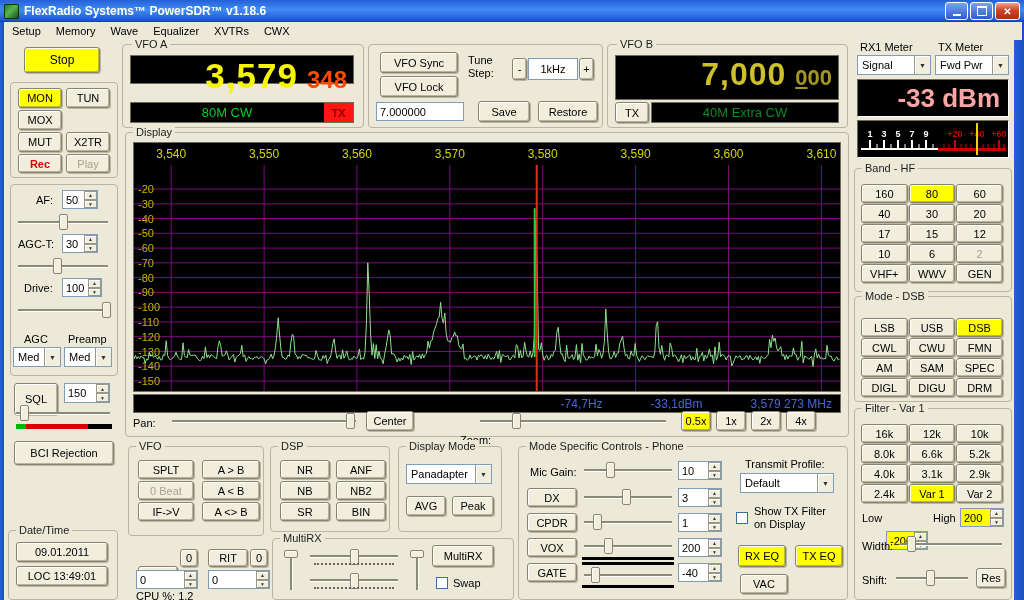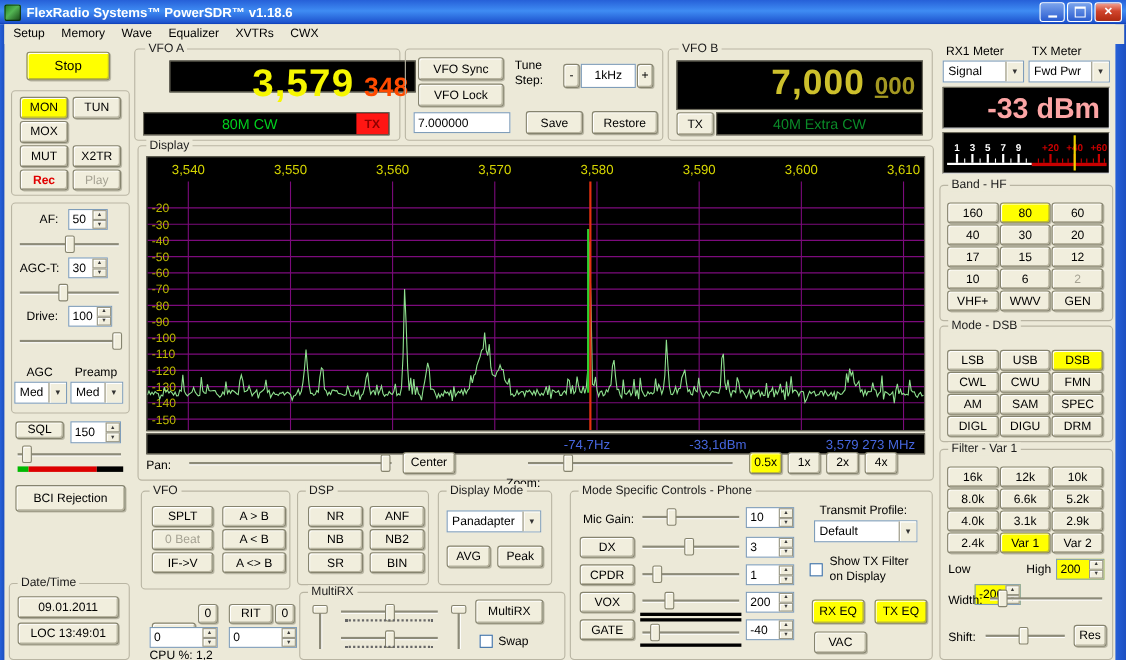--- a/index.html
+++ b/index.html
@@ -62,21 +62,21 @@
   .blackbox{background:#000;border:1px solid #6d6b5c;box-sizing:border-box;}
   .inset{border-top:1px solid #6d6b5c;border-left:1px solid #6d6b5c;border-bottom:1px solid #fff;border-right:1px solid #fff;}
   #vfoa-display,#vfob-display{display:flex;align-items:baseline;justify-content:flex-end;padding-right:6px;}
   .vfreq-main-a{font-size:35px;font-weight:bold;color:#f6f600;letter-spacing:1px;}
   .vfreq-sub-a{font-size:24px;font-weight:bold;color:#ff4b00;margin-left:9px;}
   .vfreq-main-b{font-size:32px;font-weight:bold;color:#cdc02c;letter-spacing:1px;}
   .vfreq-sub-b{font-size:22px;font-weight:bold;color:#a49822;margin-left:9px;display:inline-block;}
   .vfreq-sub-b::first-letter{text-decoration:underline;}
   .bandbar-text{display:flex;align-items:center;justify-content:center;font-size:13px;}
   #reading{display:flex;align-items:center;justify-content:flex-end;padding-right:8px;font-size:26px;font-weight:bold;color:#fca5a5;}
-  #specstatus{display:flex;align-items:center;justify-content:flex-end;gap:72px;padding-right:8px;
+  #specstatus{display:flex;align-items:center;justify-content:flex-end;gap:48px;padding-right:8px;
     color:#4666de;font-size:12px;}
   
   .ggrid{position:absolute;display:grid;gap:1px;}
   .ggrid .btn{position:static;height:19px;}
   #zoom-btns{position:absolute;display:flex;gap:5px;}
   #zoom-btns .btn{position:static;height:20px;min-width:30px;padding:0 3px;}
   .colseg{position:absolute;height:5px;}
 </style>
 </head>
 <body>
@@ -157,21 +157,21 @@
   <span class="lbl" style="left:68px;top:333px;">Preamp</span>
   <div class="p dropdown" style="left:13px;top:347px;width:48px;height:20px;">
       <span>Med</span>
       <span class="ddarrow"></span>
     </div>
   <div class="p dropdown" style="left:64px;top:347px;width:48px;height:20px;">
       <span>Med</span>
       <span class="ddarrow"></span>
     </div>
 
-  <div class="p btn" style="left:14px;top:383px;width:44px;height:16px;">SQL</div>
+  <div class="p btn" style="left:14px;top:383px;width:44px;height:32px;">SQL</div>
   <div class="p sunk" style="left:64px;top:383px;width:46px;height:20px;">
       <span>150</span>
       <span class="spin">
         <i class="up"></i>
         <i class="dn"></i>
       </span>
     </div>
   <div class="hslider" style="left:14px;top:404px;width:98px;height:18px;">
       <div class="track"></div>
       <div class="thumb" style="left:10%;"></div>
@@ -182,21 +182,21 @@
 
   <div class="p btn" style="left:14px;top:441px;width:100px;height:24px;">BCI Rejection</div>
 
   <div class="p gbx" style="left:8px;top:530px;width:108px;height:68px;"></div>
   <span class="gbt" style="left:16px;top:524px;">Date/Time</span>
   <div class="p btn" style="left:16px;top:542px;width:92px;height:20px;">09.01.2011</div>
   <div class="p btn" style="left:16px;top:566px;width:92px;height:20px;">LOC 13:49:01</div>
 
   <div class="p gbx" style="left:122px;top:44px;width:240px;height:82px;"></div>
   <span class="gbt" style="left:132px;top:38px;">VFO A</span>
-  <div id="vfoa-display" class="p blackbox" style="left:130px;top:55px;width:224px;height:29px;margin-left:24px;">
+  <div id="vfoa-display" class="p blackbox" style="left:130px;top:55px;width:224px;height:29px;">
     <span class="vfreq-main-a">3,579</span>
     <span class="vfreq-sub-a">348</span>
   </div>
   <div class="p blackbox bandbar-text" style="left:130px;top:102px;width:224px;height:21px;color:#00cf1d;padding-right:30px;">80M CW</div>
   <div class="p" style="left:324px;top:103px;width:29px;height:19px;background:#ff1613;color:#8e0000;font-weight:bold;display:flex;align-items:center;justify-content:center;">TX</div>
 
   <div class="p gbx" style="left:368px;top:44px;width:233px;height:82px;"></div>
   <div class="p btn" style="left:380px;top:52px;width:78px;height:21px;">VFO Sync</div>
   <div class="p btn" style="left:380px;top:76px;width:78px;height:21px;">VFO Lock</div>
   <span class="lbl" style="left:468px;top:54px;width:38px;white-space:normal;line-height:13px;">Tune Step:</span>

